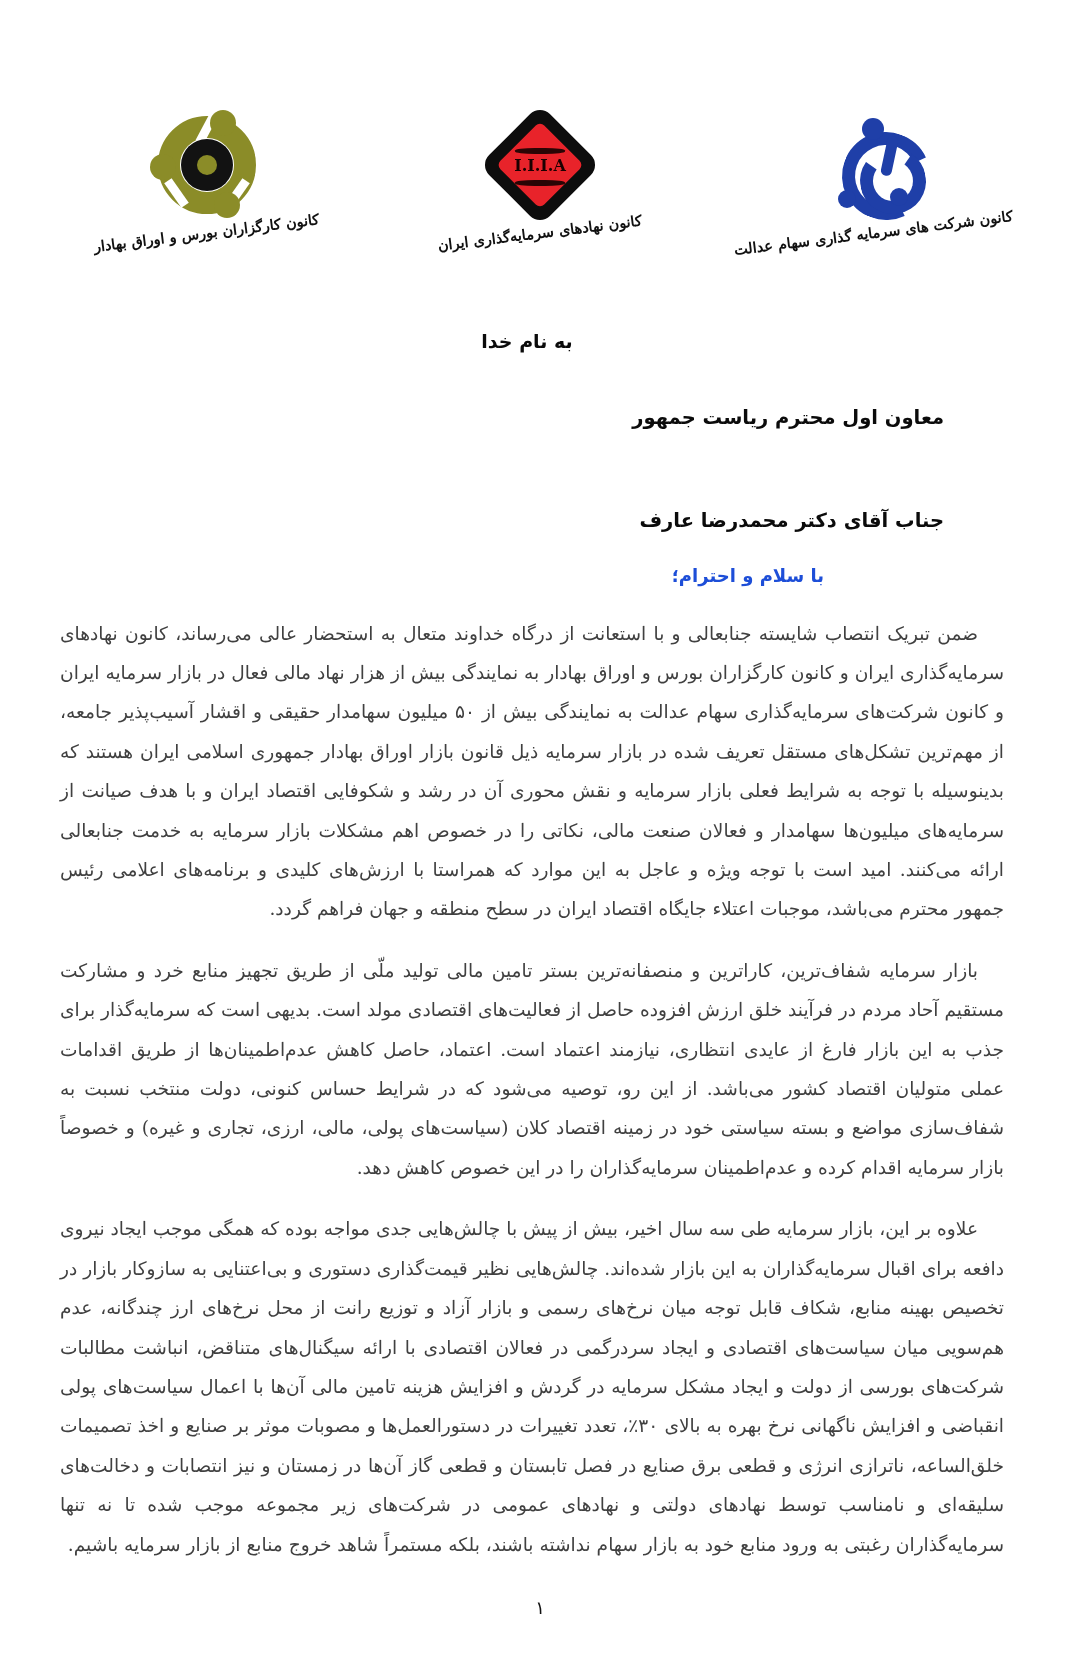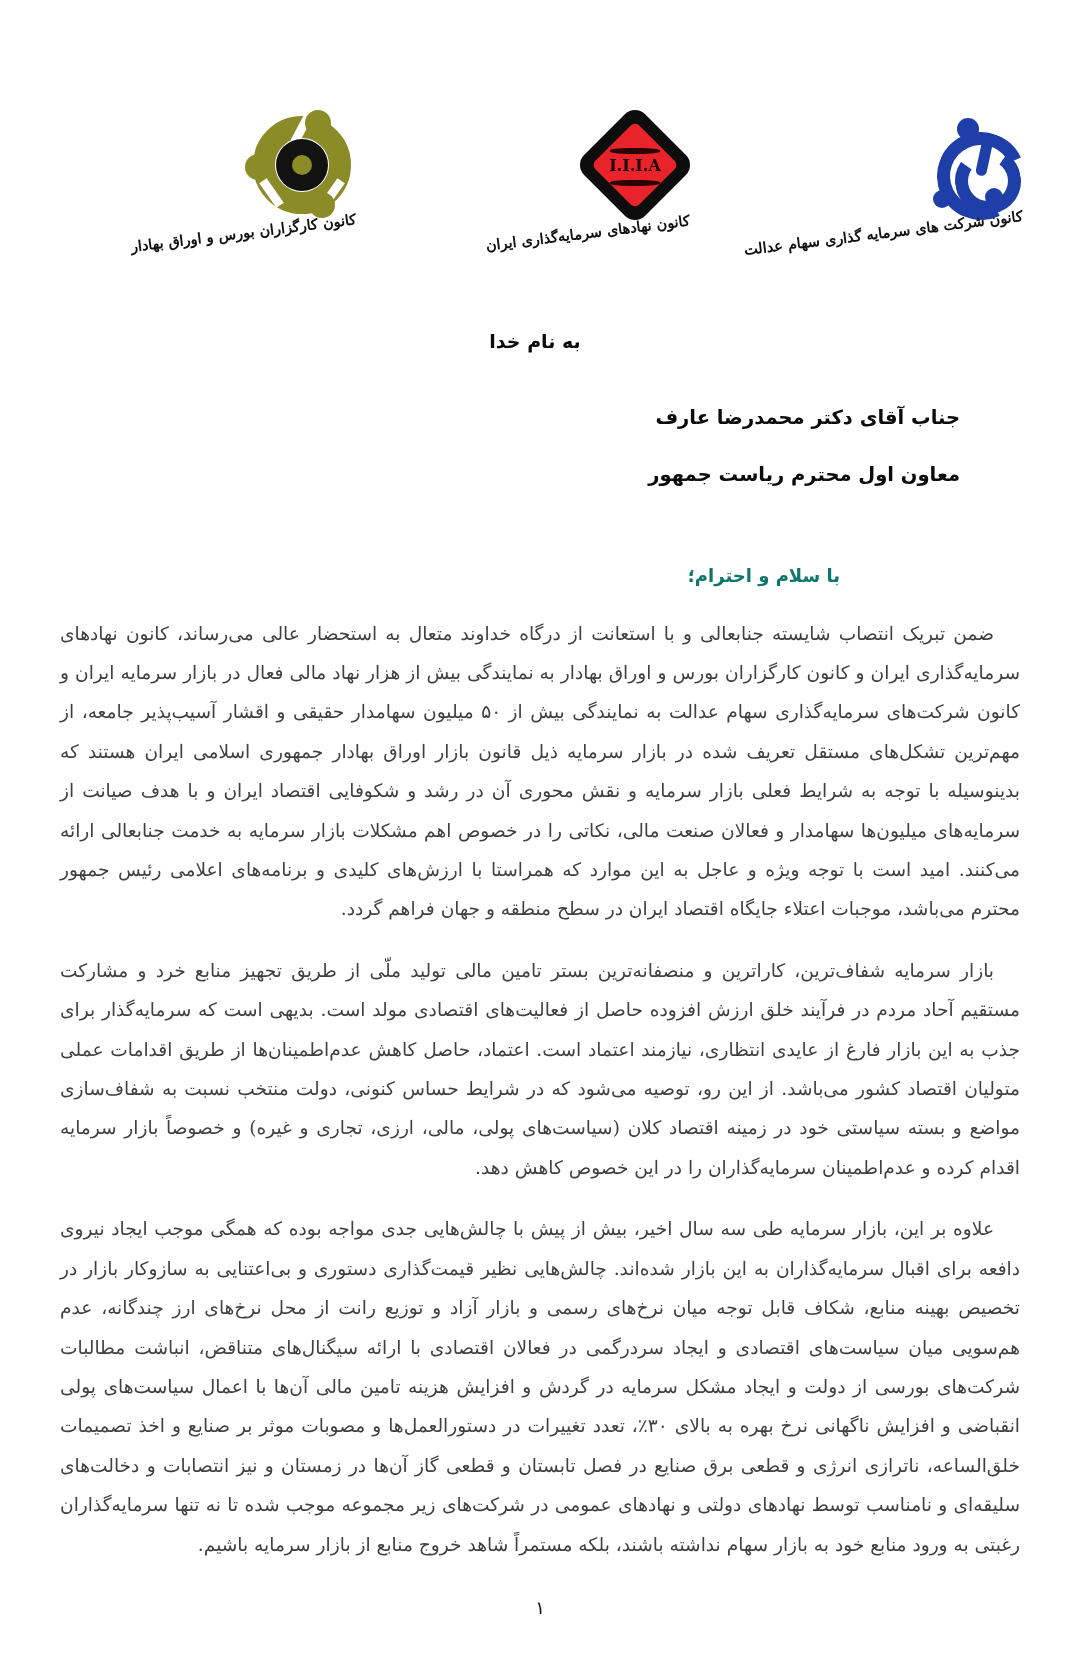--- a/index.html
+++ b/index.html
@@ -32,21 +32,21 @@
     flex-direction: row-reverse;
     justify-content: space-around;
     align-items: flex-start;
     padding: 0 40px;
     box-sizing: border-box;
   }
   .logo-block {
     width: 300px;
     display: flex;
     flex-direction: column;
-    align-items: flex-start;
+    align-items: center;
   }
   .logo-mark {
     width: 110px;
     height: 110px;
     position: relative;
   }
   .logo-caption {
     margin-top: 4px;
     font-size: 14.5px;
     font-weight: 700;
@@ -153,21 +153,21 @@
   .blue-stem {
     position: absolute; width: 11px; height: 40px;
     top: 26px; left: 66px; background: #1f3fa8; border-radius: 5px;
     transform: rotate(12deg);
   }
 
   
   .body-wrap {
     position: absolute;
     top: 330px;
-    right: 60px;
+    right: 76px;
     left: 60px;
   }
   .bismillah {
     text-align: center;
     font-size: 19px;
     font-weight: 700;
     color: #0b0b0b;
     margin: 0 0 52px 0;
     padding-right: 10px;
   }
@@ -177,21 +177,21 @@
     font-weight: 700;
     color: #0b0b0b;
     margin: 0 60px 30px 0;
     line-height: 1.4;
   }
   .addressee.second { margin-bottom: 76px; }
   .salutation {
     text-align: right;
     font-size: 18px;
     font-weight: 700;
-    color: #0f766e;
+    color: #1d4ed8;
     margin: 0 180px 28px 0;
   }
   p.para {
     text-align: justify;
     text-align-last: right;
     font-size: 18.6px;
     line-height: 2.12;
     color: #404040;
     margin: 0 0 22px 0;
     text-indent: 26px;
@@ -254,24 +254,24 @@
       </div>
       <div class="logo-caption">کانون شرکت های سرمایه گذاری سهام عدالت</div>
     </div>
 
   </div>
 
   <div class="body-wrap">
 
     <div class="bismillah">به نام خدا</div>
 
+    <div class="addressee second">معاون اول محترم ریاست جمهور</div>
+
     <div class="addressee">جناب آقای دکتر محمدرضا عارف</div>
 
-    <div class="addressee second">معاون اول محترم ریاست جمهور</div>
-
     <div class="salutation">با سلام و احترام؛</div>
 
     <p class="para">ضمن تبریک انتصاب شایسته جنابعالی و با استعانت از درگاه خداوند متعال به استحضار عالی می‌رساند، کانون نهادهای سرمایه‌گذاری ایران و کانون کارگزاران بورس و اوراق بهادار به نمایندگی بیش از هزار نهاد مالی فعال در بازار سرمایه ایران و کانون شرکت‌های سرمایه‌گذاری سهام عدالت به نمایندگی بیش از ۵۰ میلیون سهامدار حقیقی و اقشار آسیب‌پذیر جامعه، از مهم‌ترین تشکل‌های مستقل تعریف شده در بازار سرمایه ذیل قانون بازار اوراق بهادار جمهوری اسلامی ایران هستند که بدینوسیله با توجه به شرایط فعلی بازار سرمایه و نقش محوری آن در رشد و شکوفایی اقتصاد ایران و با هدف صیانت از سرمایه‌های میلیون‌ها سهامدار و فعالان صنعت مالی، نکاتی را در خصوص اهم مشکلات بازار سرمایه به خدمت جنابعالی ارائه می‌کنند. امید است با توجه ویژه و عاجل به این موارد که همراستا با ارزش‌های کلیدی و برنامه‌های اعلامی رئیس جمهور محترم می‌باشد، موجبات اعتلاء جایگاه اقتصاد ایران در سطح منطقه و جهان فراهم گردد.</p>
 
     <p class="para">بازار سرمایه شفاف‌ترین، کاراترین و منصفانه‌ترین بستر تامین مالی تولید ملّی از طریق تجهیز منابع خرد و مشارکت مستقیم آحاد مردم در فرآیند خلق ارزش افزوده حاصل از فعالیت‌های اقتصادی مولد است. بدیهی است که سرمایه‌گذار برای جذب به این بازار فارغ از عایدی انتظاری، نیازمند اعتماد است. اعتماد، حاصل کاهش عدم‌اطمینان‌ها از طریق اقدامات عملی متولیان اقتصاد کشور می‌باشد. از این رو، توصیه می‌شود که در شرایط حساس کنونی، دولت منتخب نسبت به شفاف‌سازی مواضع و بسته سیاستی خود در زمینه اقتصاد کلان (سیاست‌های پولی، مالی، ارزی، تجاری و غیره) و خصوصاً بازار سرمایه اقدام کرده و عدم‌اطمینان سرمایه‌گذاران را در این خصوص کاهش دهد.</p>
 
     <p class="para">علاوه بر این، بازار سرمایه طی سه سال اخیر، بیش از پیش با چالش‌هایی جدی مواجه بوده که همگی موجب ایجاد نیروی دافعه برای اقبال سرمایه‌گذاران به این بازار شده‌اند. چالش‌هایی نظیر قیمت‌گذاری دستوری و بی‌اعتنایی به سازوکار بازار در تخصیص بهینه منابع، شکاف قابل توجه میان نرخ‌های رسمی و بازار آزاد و توزیع رانت از محل نرخ‌های ارز چندگانه، عدم هم‌سویی میان سیاست‌های اقتصادی و ایجاد سردرگمی در فعالان اقتصادی با ارائه سیگنال‌های متناقض، انباشت مطالبات شرکت‌های بورسی از دولت و ایجاد مشکل سرمایه در گردش و افزایش هزینه تامین مالی آن‌ها با اعمال سیاست‌های پولی انقباضی و افزایش ناگهانی نرخ بهره به بالای ۳۰٪، تعدد تغییرات در دستورالعمل‌ها و مصوبات موثر بر صنایع و اخذ تصمیمات خلق‌الساعه، ناترازی انرژی و قطعی برق صنایع در فصل تابستان و قطعی گاز آن‌ها در زمستان و نیز انتصابات و دخالت‌های سلیقه‌ای و نامناسب توسط نهادهای دولتی و نهادهای عمومی در شرکت‌های زیر مجموعه موجب شده تا نه تنها سرمایه‌گذاران رغبتی به ورود منابع خود به بازار سهام نداشته باشند، بلکه مستمراً شاهد خروج منابع از بازار سرمایه باشیم.</p>
 
   </div>
 

